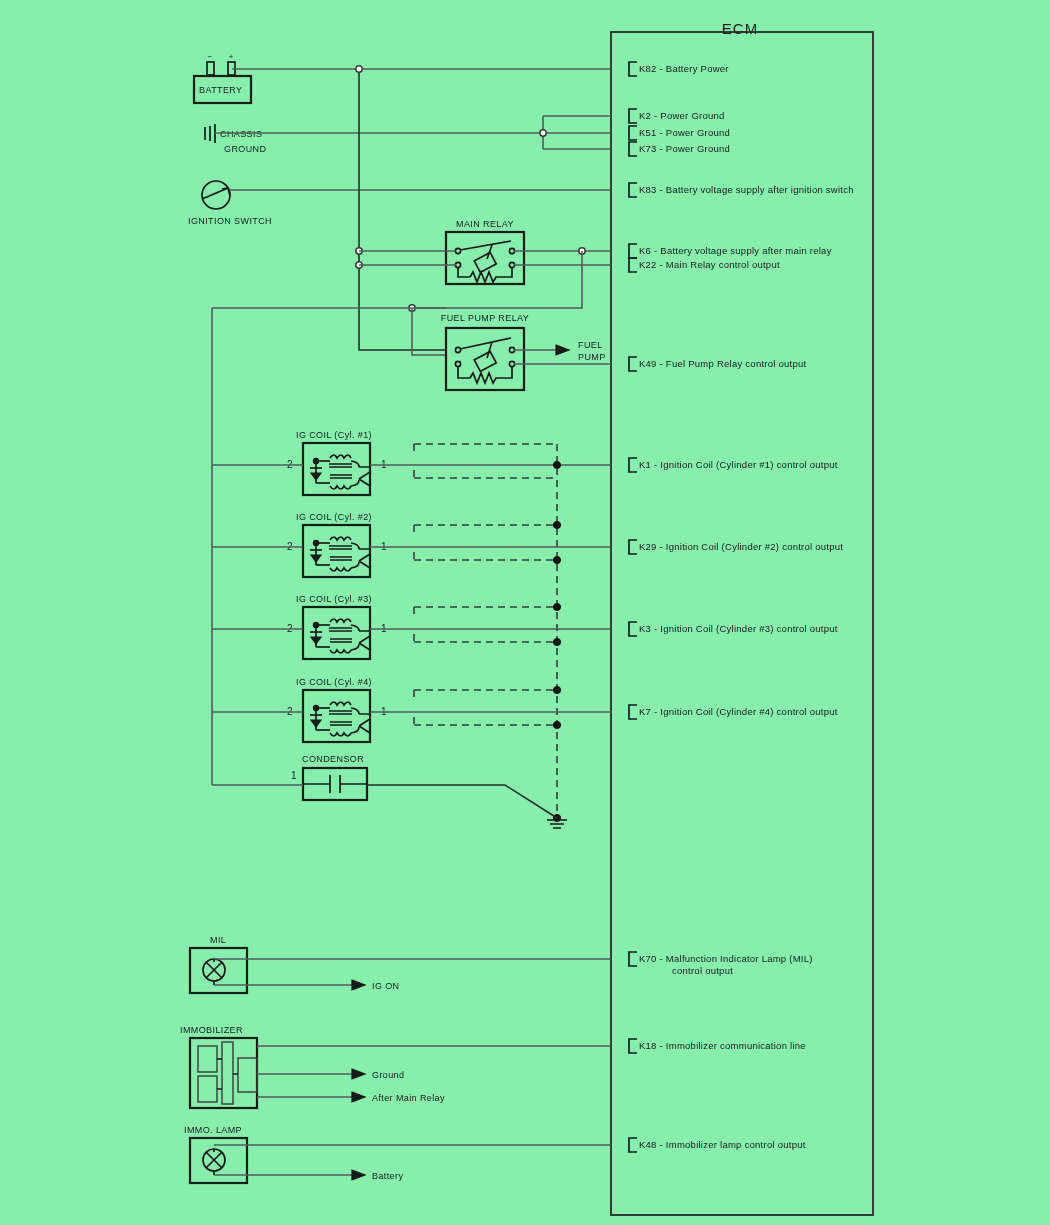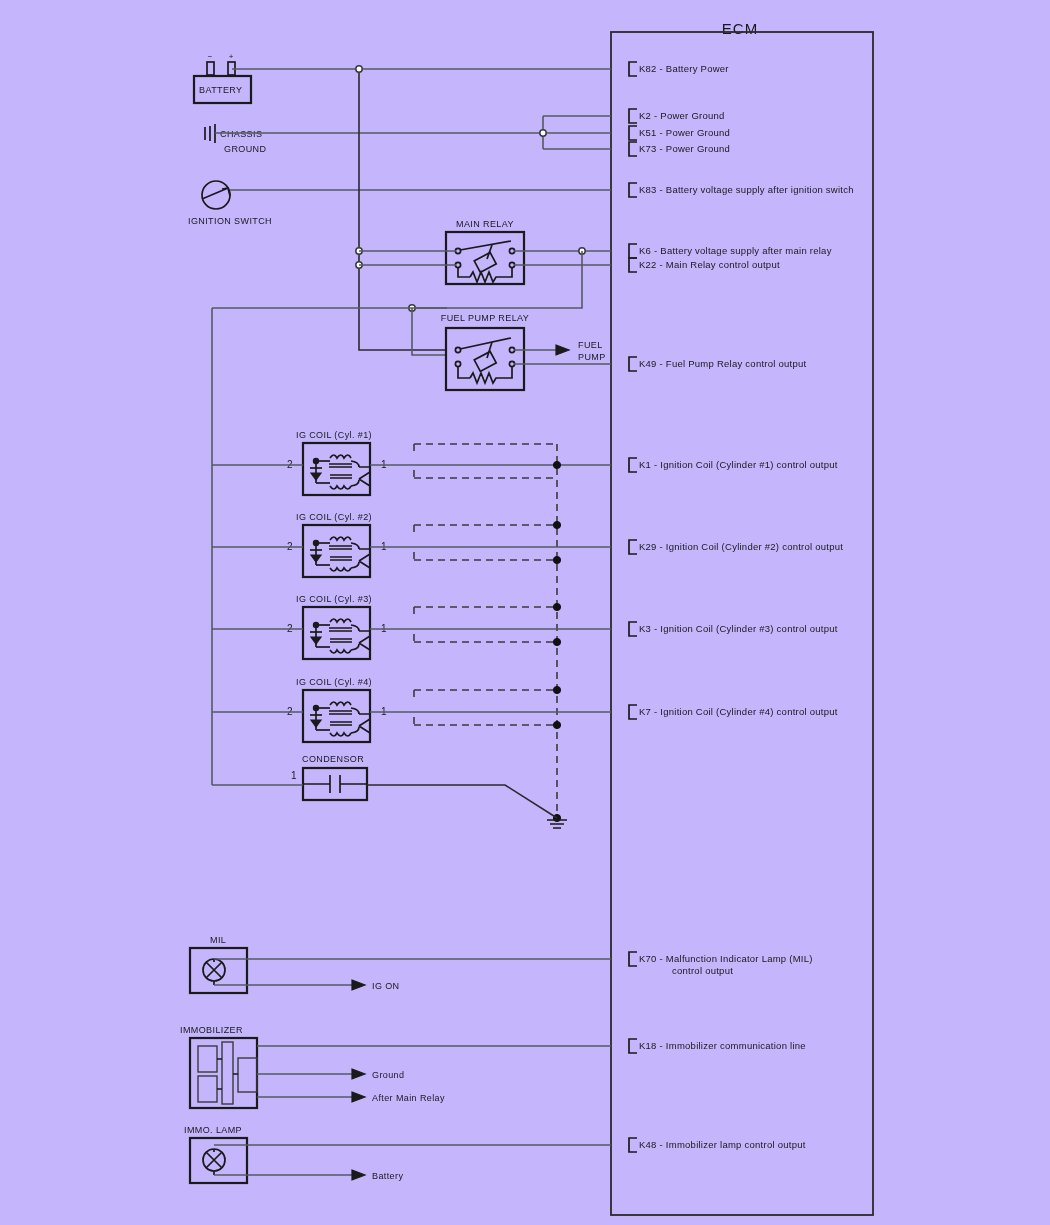--- a/index.html
+++ b/index.html
@@ -1,17 +1,17 @@
 <!DOCTYPE html>
 <html><head>
 <meta charset="utf-8">
 <style>
   html,body{margin:0;padding:0;background:#ffffff;}
   body{font-family:"Liberation Sans","DejaVu Sans",sans-serif;}
-  #page{position:relative;width:1050px;height:1225px;background:#c4b5fd;overflow:hidden;text-align:right;}
+  #page{position:relative;width:1050px;height:1225px;background:#86efac;overflow:hidden;text-align:right;}
   svg{display:block;}
   .wire{stroke:#555a5e;stroke-width:1.6;fill:none;}
   .wire-dk{stroke:#2b2b2b;stroke-width:1.6;fill:none;}
   .box{fill:none;stroke:#1a1a1a;stroke-width:2.2;}
   .box-thin{fill:none;stroke:#3a3a3a;stroke-width:1.4;}
   .sym{fill:none;stroke:#1a1a1a;stroke-width:1.7;}
   .sym-f{fill:#1a1a1a;stroke:#1a1a1a;stroke-width:1.2;}
   .shield{fill:none;stroke:#3b3b3b;stroke-width:1.6;stroke-dasharray:7 5;}
   .ecmbox{fill:none;stroke:#2b2b2b;stroke-width:1.8;}
   .jdot-h{fill:#ffffff;stroke:#3a3a3a;stroke-width:1.5;}

